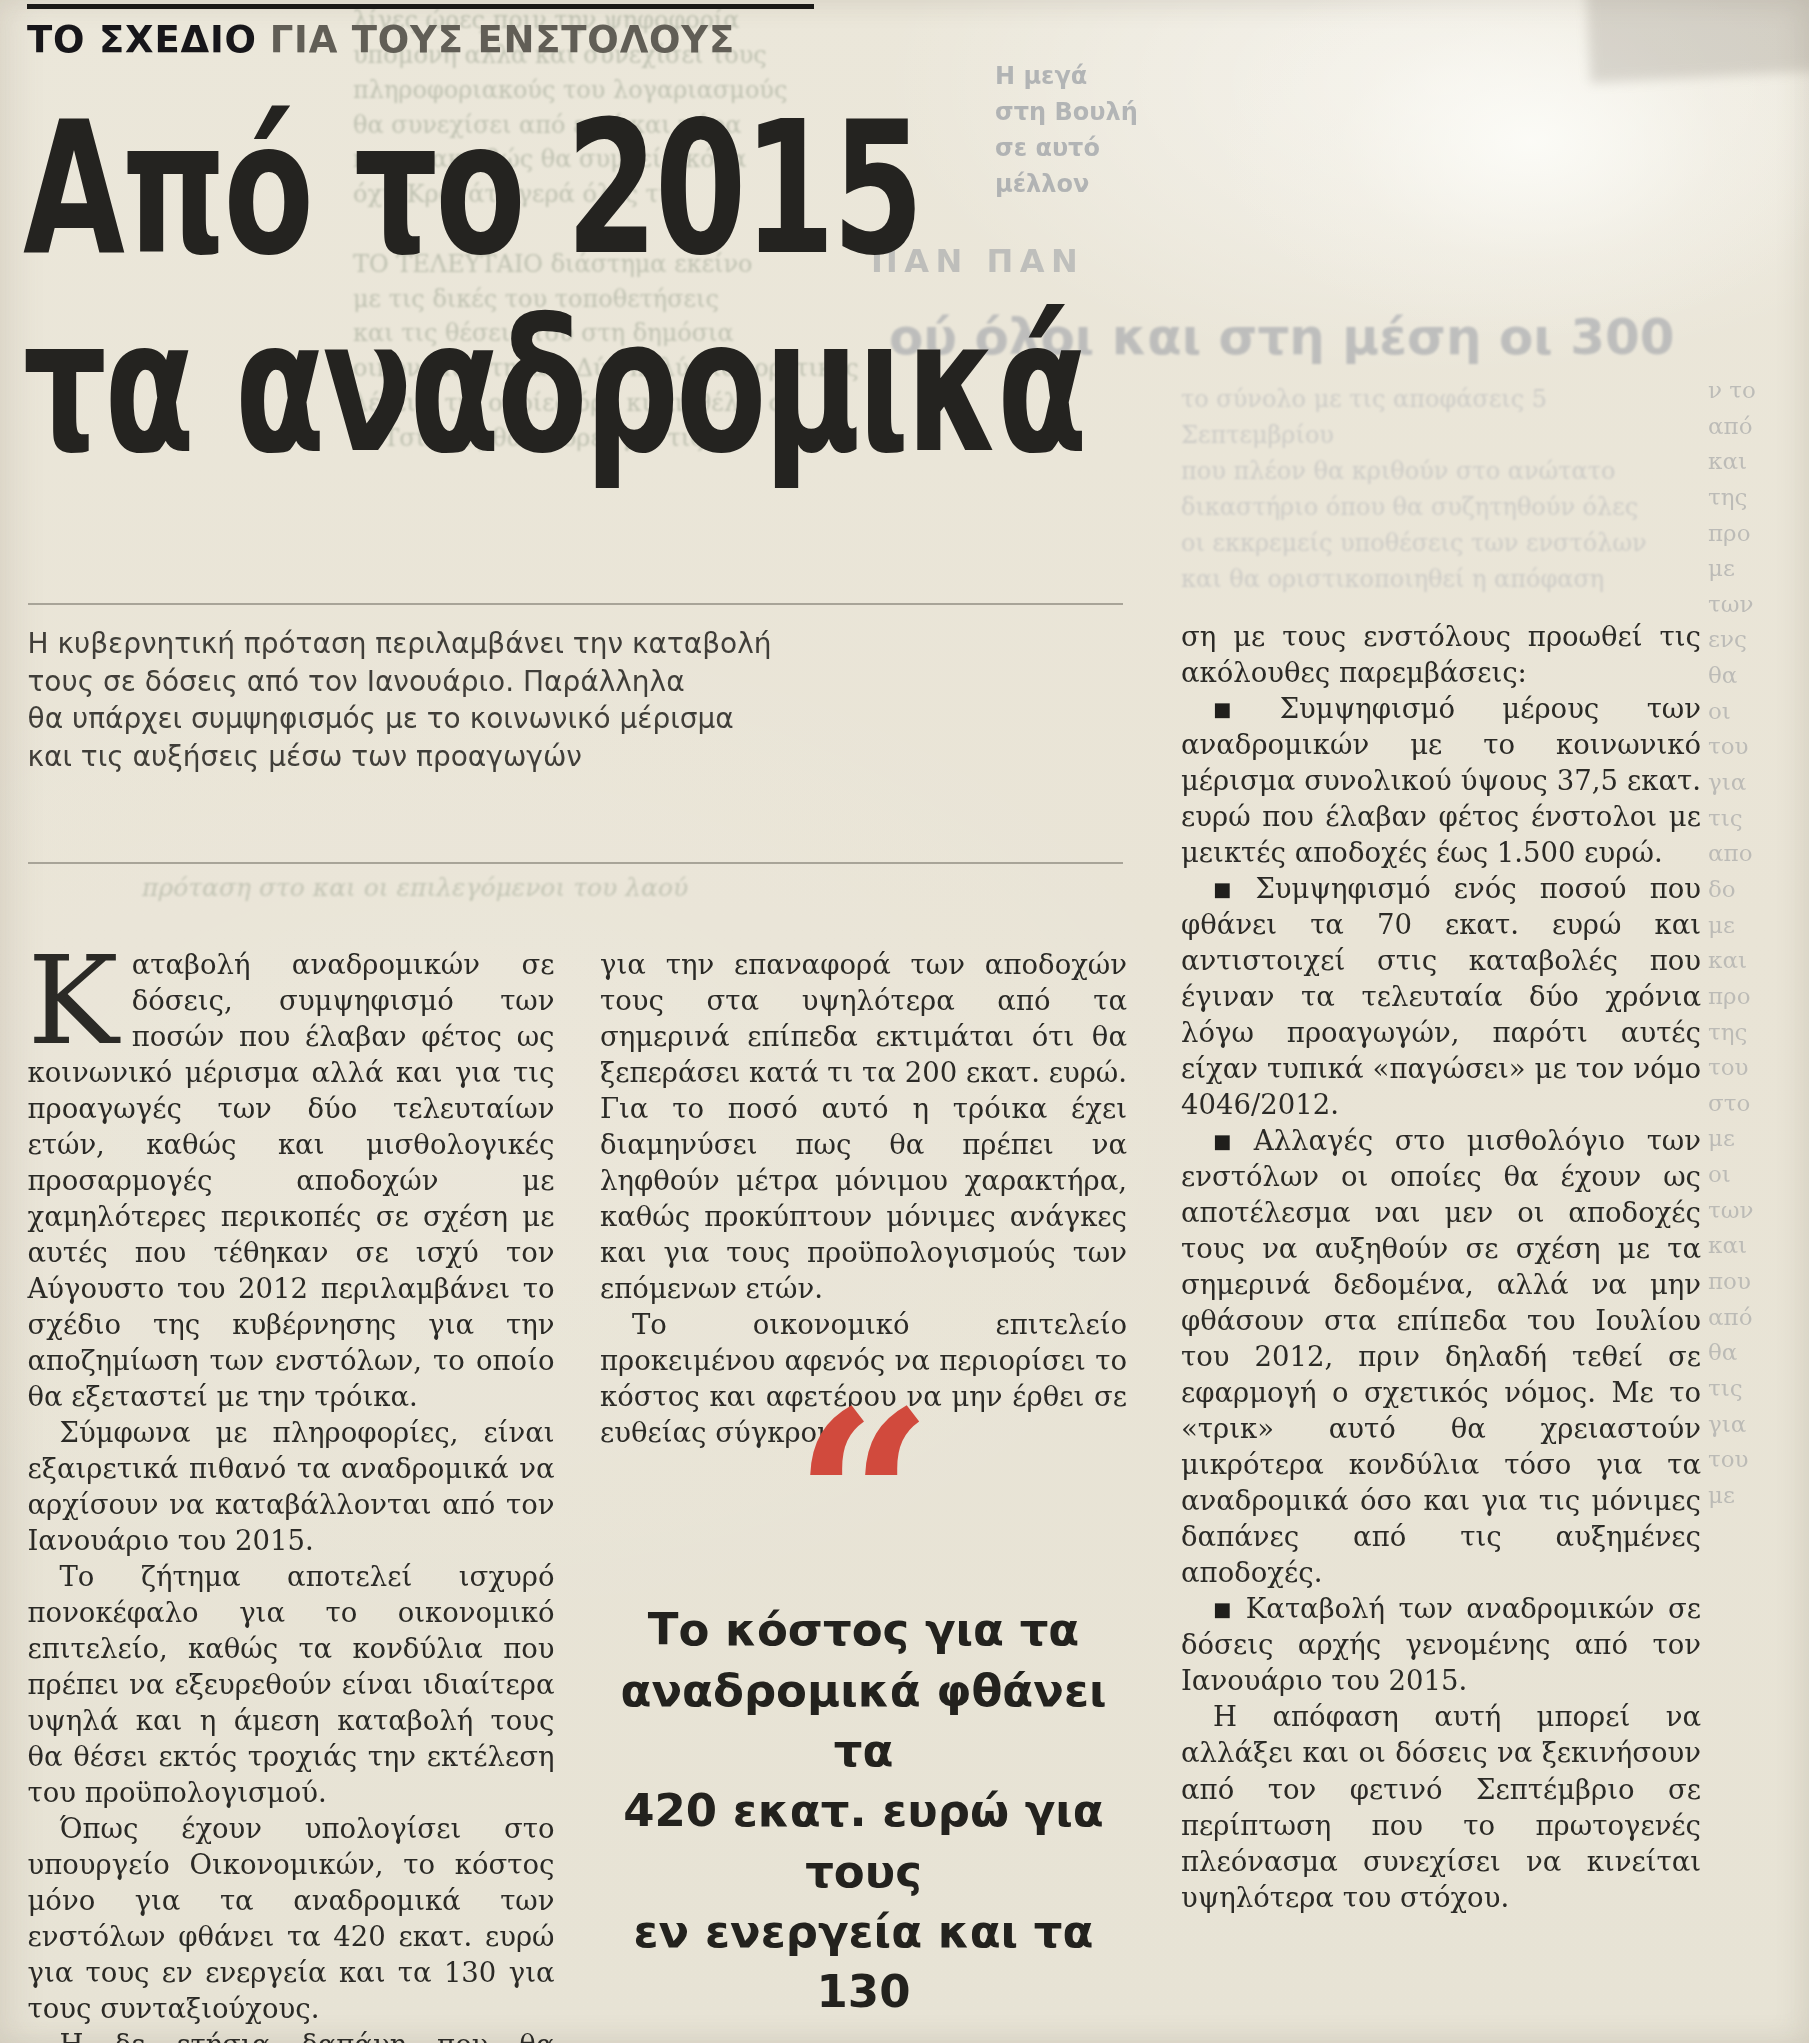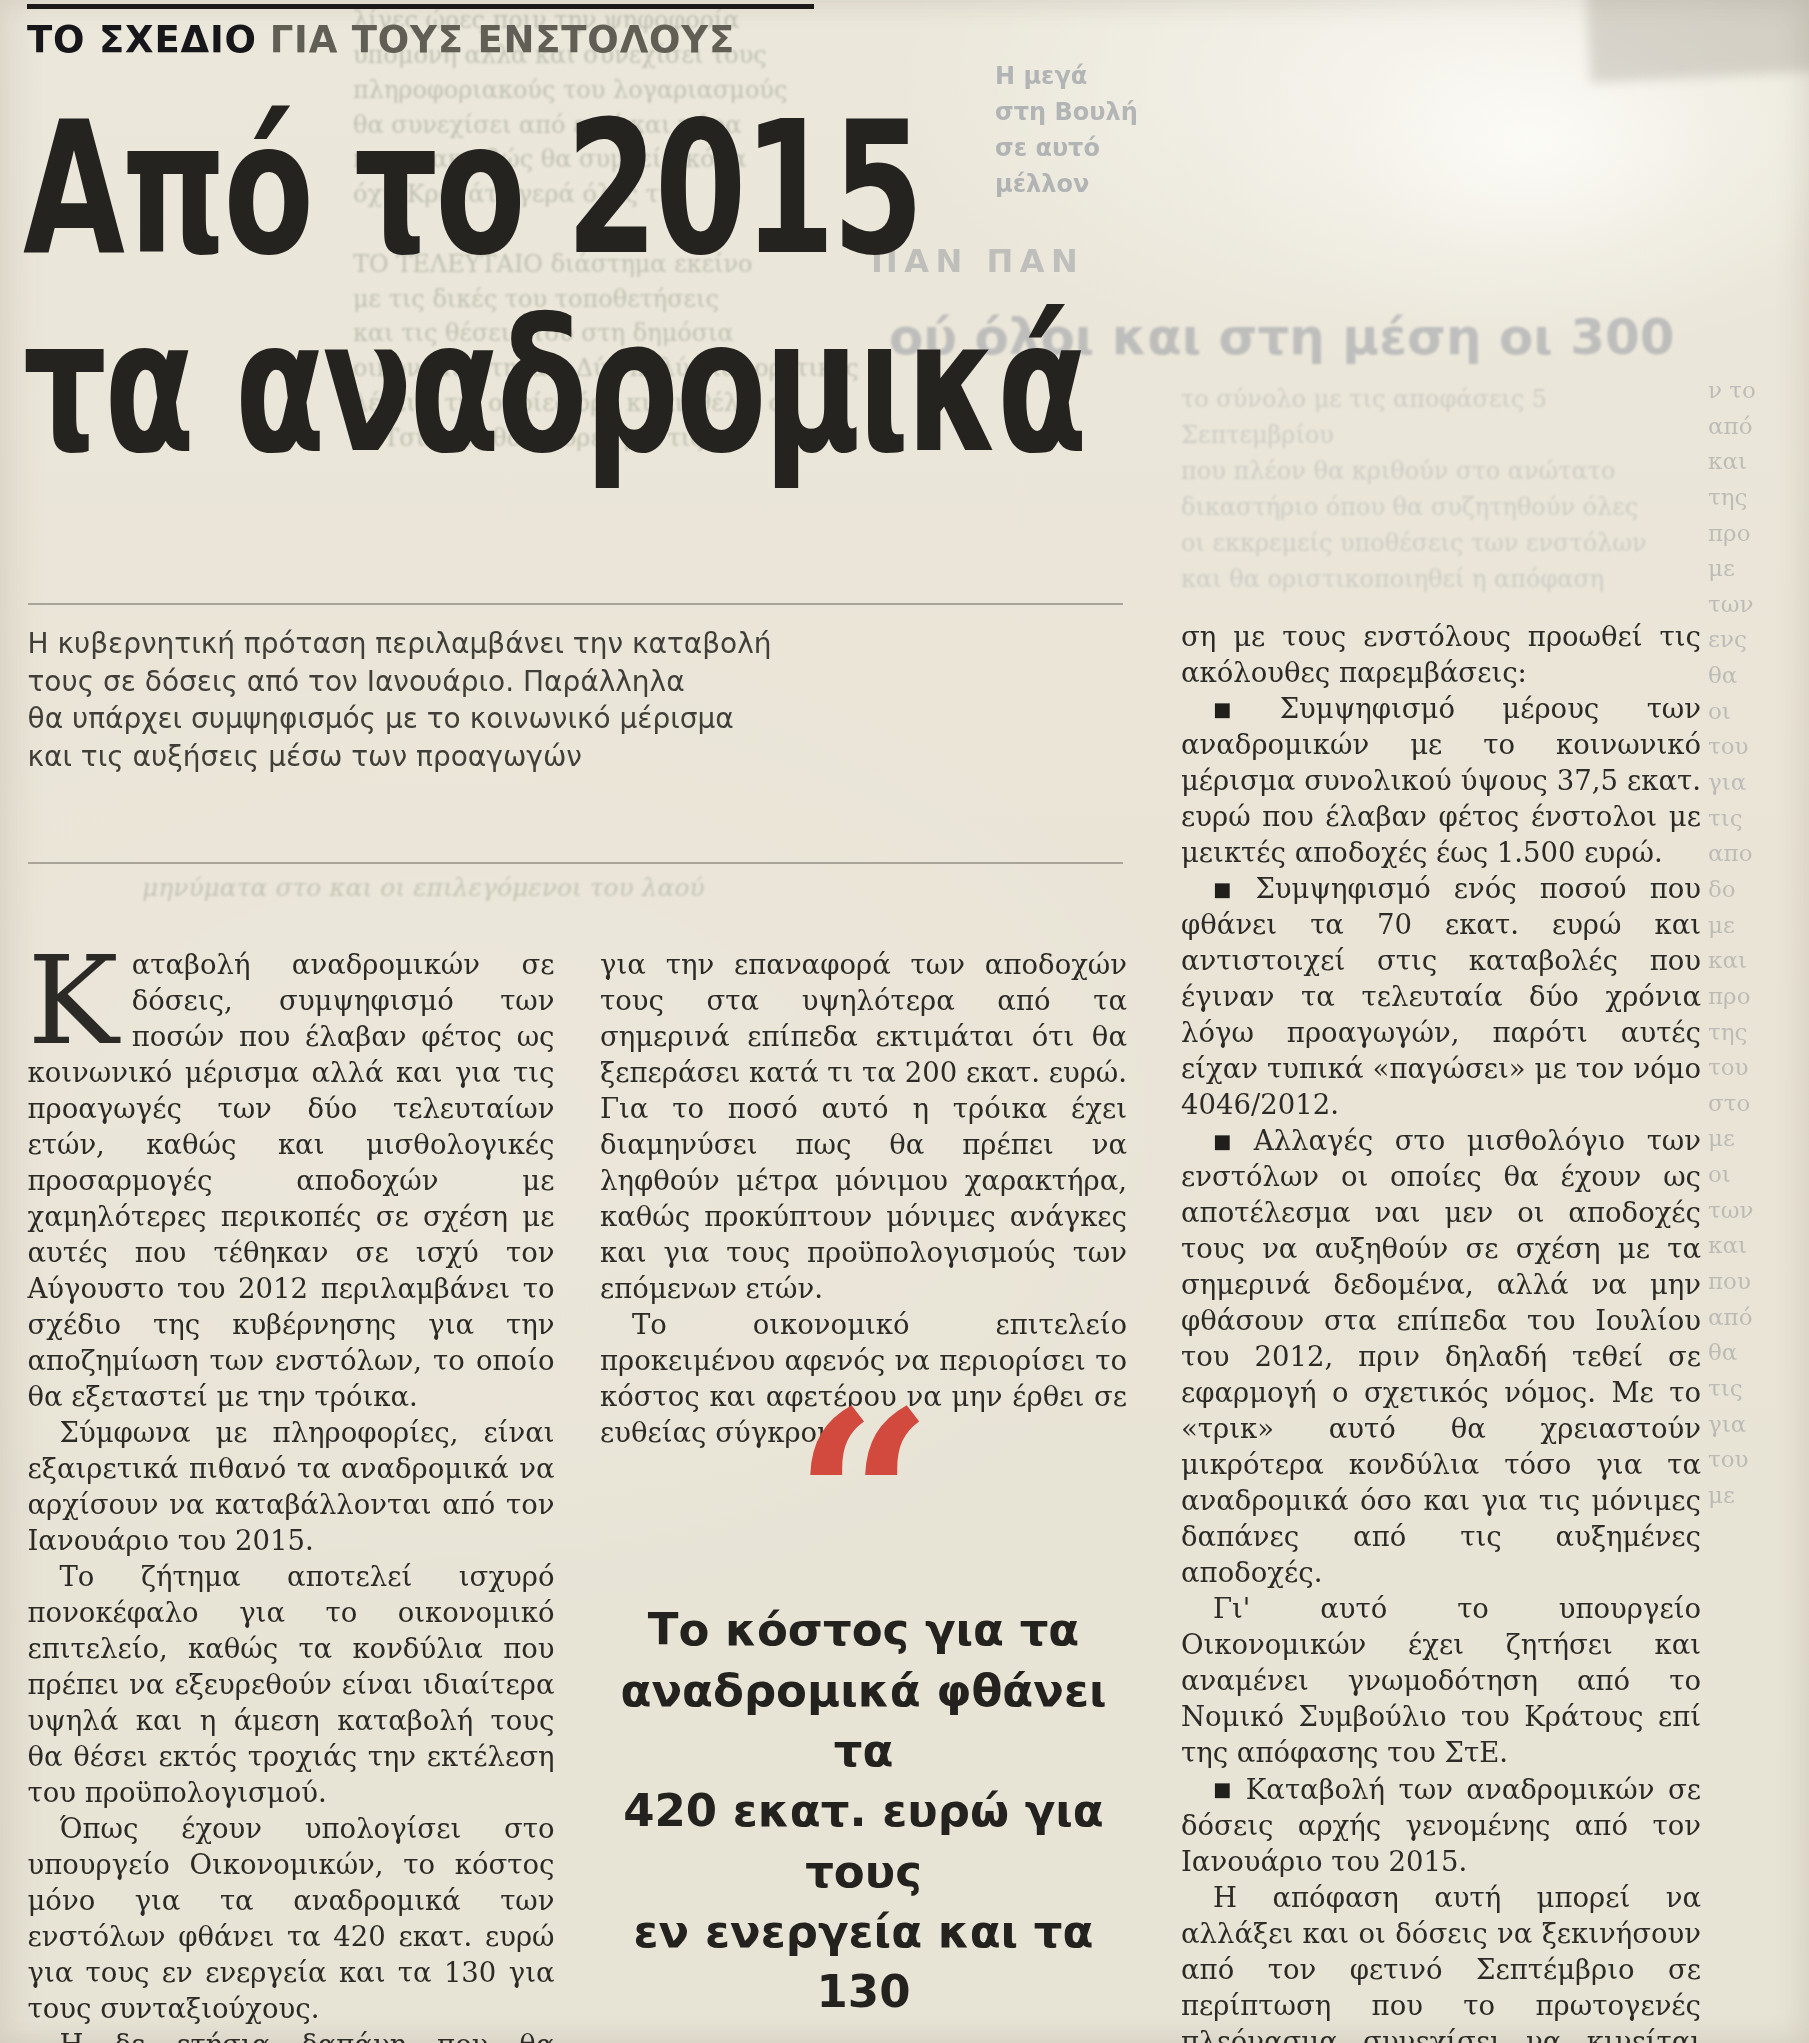--- a/index.html
+++ b/index.html
@@ -87,21 +87,21 @@
 θα συνεχίσει από εκεί και τώρα
 και τι ακριβώς θα συμβεί ακόμα
 όχι. Κρατάτε γερά όλες τις
 
 ΤΟ ΤΕΛΕΥΤΑΙΟ διάστημα εκείνο
 με τις δικές του τοποθετήσεις
 και τις θέσεις του στη δημόσια
 οικονομικότητας. Δύο πολύ διαφορετικές
 λέξεις, τις οποίες όρο κι αν θέλει ο
 κ. Τσίπρας θα μπορεί για τις</div>
-    <div class="gfrag g-midleft">μηνύματα στο και οι επιλεγόμενοι του λαού</div>
+    <div class="gfrag g-midleft">πρόταση στο και οι επιλεγόμενοι του λαού</div>
     <div class="gfrag g-uppercol3">το σύνολο με τις αποφάσεις 5 Σεπτεμβρίου
 που πλέον θα κριθούν στο ανώτατο
 δικαστήριο όπου θα συζητηθούν όλες
 οι εκκρεμείς υποθέσεις των ενστόλων
 και θα οριστικοποιηθεί η απόφαση</div>
     <div class="gfrag g-rightstrip">ν το
 από
 και
 της
 προ
@@ -175,20 +175,19 @@
 εν ενεργεία και τα 130
 για τους συνταξιούχους</div>
 
     </div>
 
     <div class="col col3">
       <p class="first">ση με τους ενστόλους προωθεί τις ακόλουθες παρεμβάσεις:</p>
       <p><span class="sq">■</span><span>Συμψηφισμό μέρους των αναδρομικών με το κοινωνικό μέρισμα συνολικού ύψους 37,5 εκατ. ευρώ που έλαβαν φέτος ένστολοι με μεικτές αποδοχές έως 1.500 ευρώ.</span></p>
       <p><span class="sq">■</span><span>Συμψηφισμό ενός ποσού που φθάνει τα 70 εκατ. ευρώ και αντιστοιχεί στις καταβολές που έγιναν τα τελευταία δύο χρόνια λόγω προαγωγών, παρότι αυτές είχαν τυπικά «παγώσει» με τον νόμο 4046/2012.</span></p>
       <p><span class="sq">■</span><span>Αλλαγές στο μισθολόγιο των ενστόλων οι οποίες θα έχουν ως αποτέλεσμα ναι μεν οι αποδοχές τους να αυξηθούν σε σχέση με τα σημερινά δεδομένα, αλλά να μην φθάσουν στα επίπεδα του Ιουλίου του 2012, πριν δηλαδή τεθεί σε εφαρμογή ο σχετικός νόμος. Με το «τρικ» αυτό θα χρειαστούν μικρότερα κονδύλια τόσο για τα αναδρομικά όσο και για τις μόνιμες δαπάνες από τις αυξημένες αποδοχές.</span></p>
-      <p>Γι' αυτό το υπουργείο Οικονομικών έχει ζητήσει και αναμένει γνωμοδότηση από το Νομικό Συμβούλιο του Κράτους επί της απόφασης του ΣτΕ.</p>
       <p><span class="sq">■</span><span>Καταβολή των αναδρομικών σε δόσεις αρχής γενομένης από τον Ιανουάριο του 2015.</span></p>
       <p>Η απόφαση αυτή μπορεί να αλλάξει και οι δόσεις να ξεκινήσουν από τον φετινό Σεπτέμβριο σε περίπτωση που το πρωτογενές πλεόνασμα συνεχίσει να κινείται υψηλότερα του στόχου.</p>
     </div>
 
   </div>
 </div>
 
 
 </body></html>

